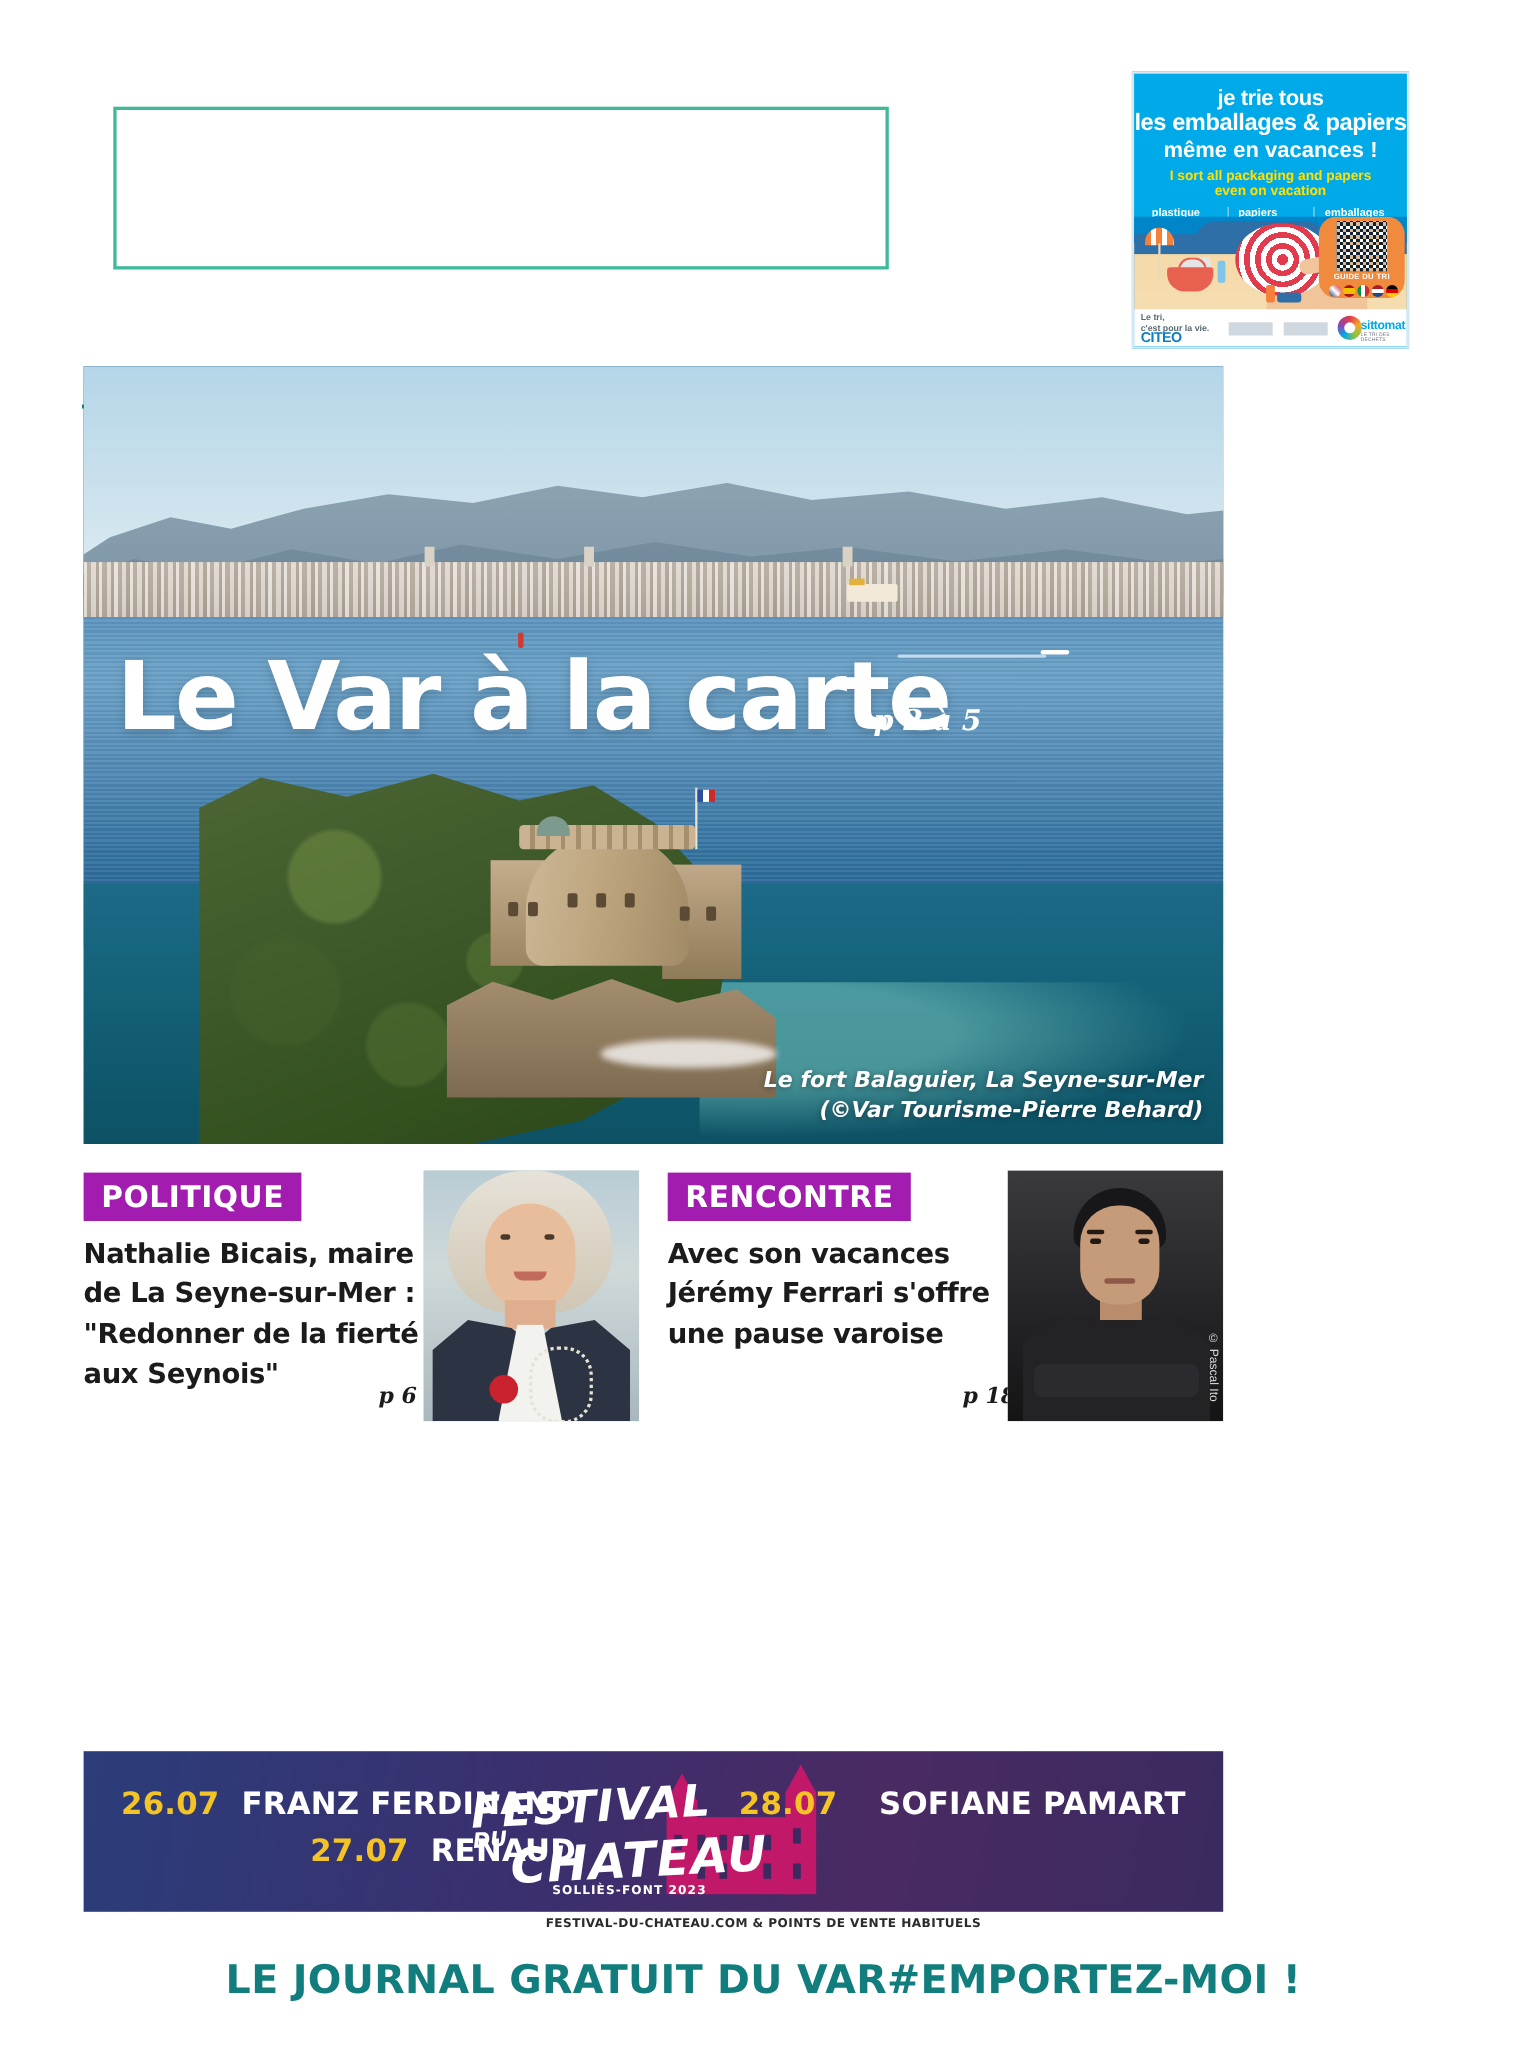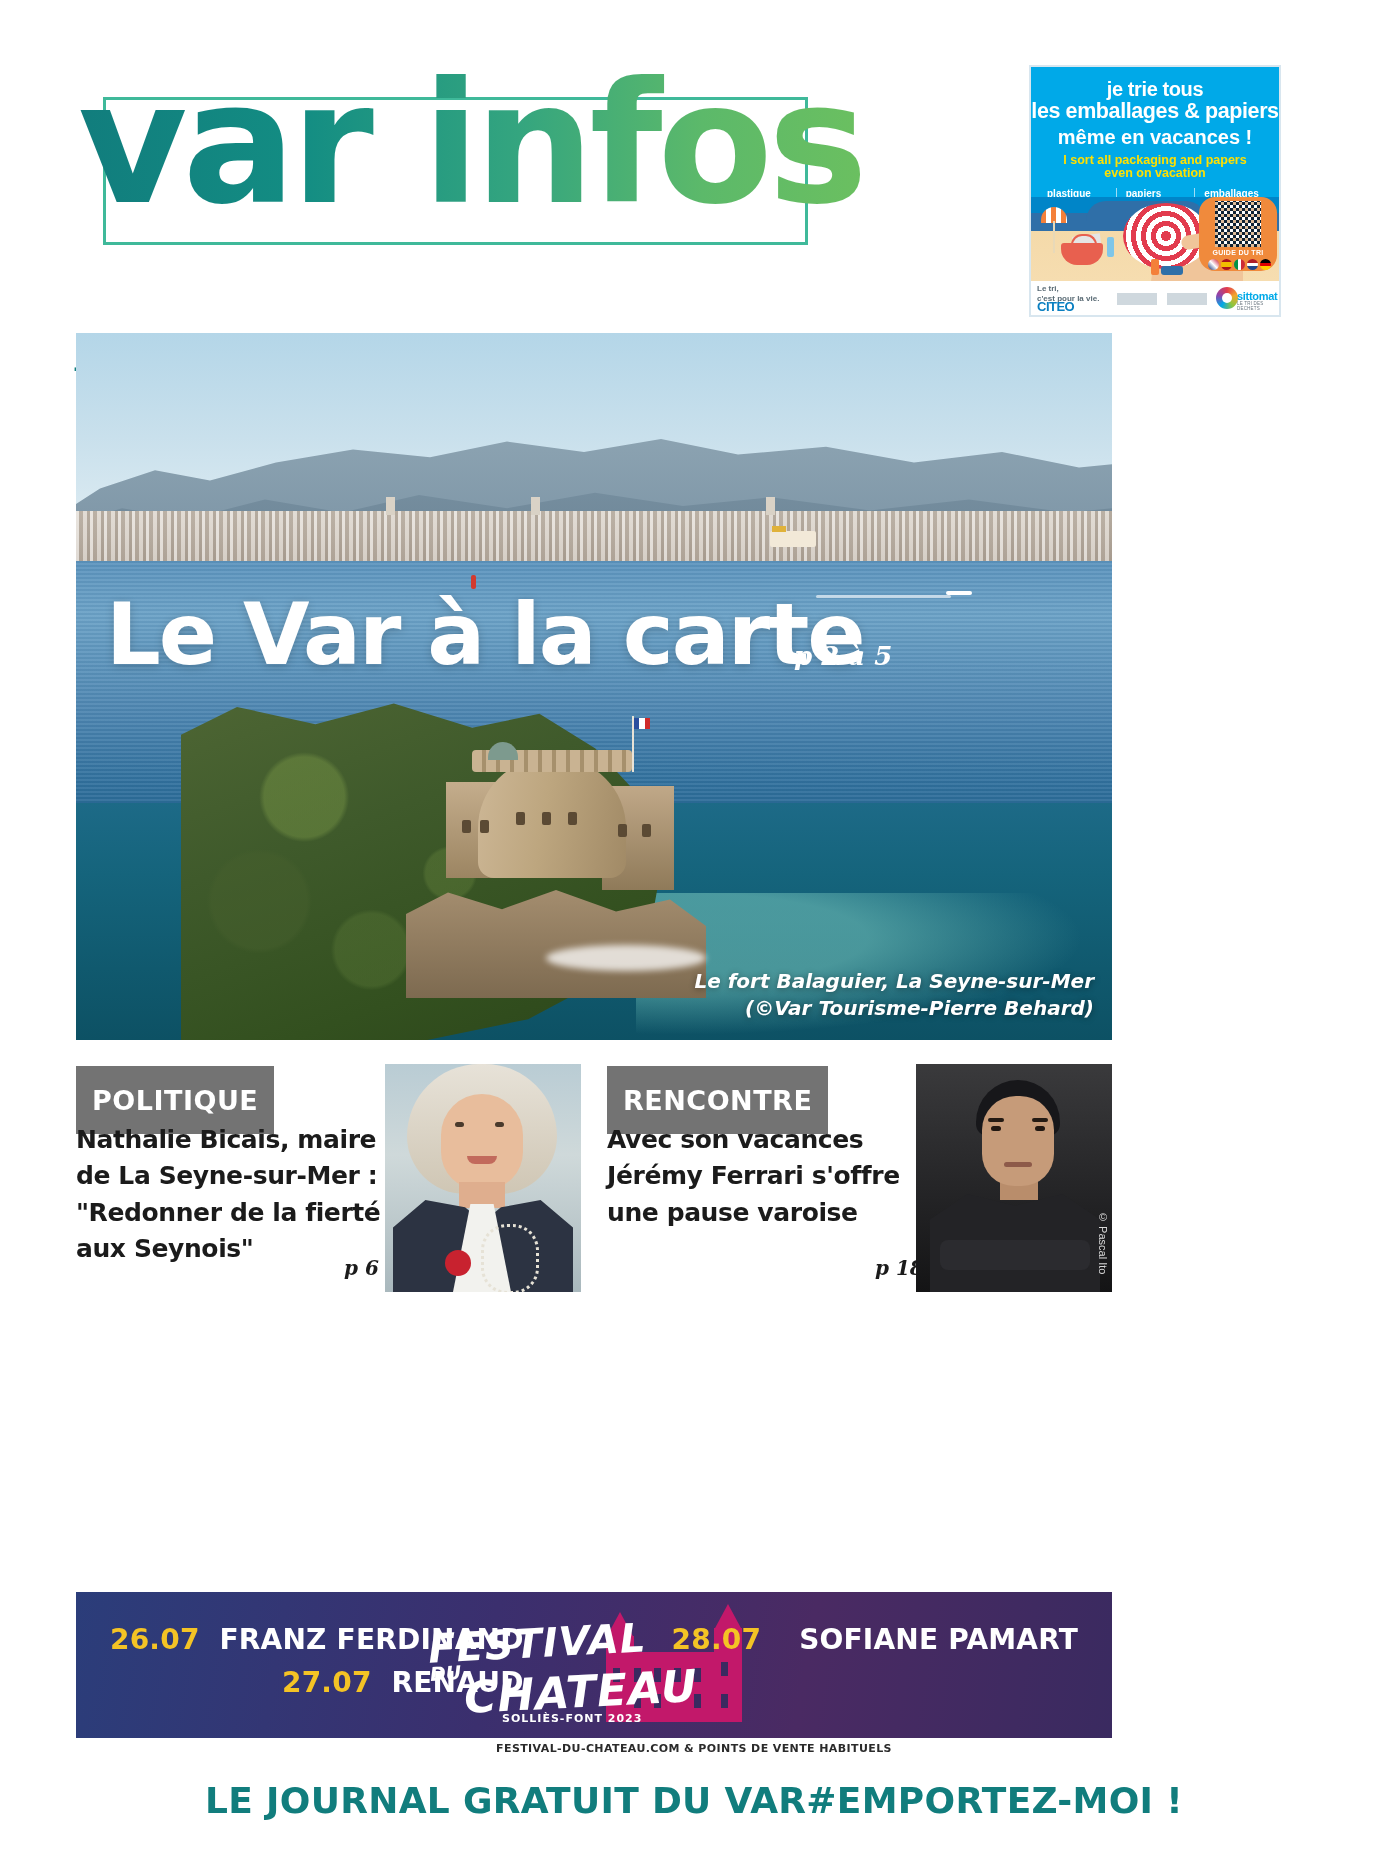--- a/index.html
+++ b/index.html
@@ -151,22 +151,22 @@
     color:#ffffff;font-family:"DejaVu Serif", serif;}
   .hero-caption{position:absolute;right:18px;bottom:18px;text-align:right;color:#ffffff;
     font-size:20px;font-style:italic;font-weight:700;line-height:1.35;
     font-family:"DejaVu Sans", sans-serif;text-shadow:0 1px 6px rgba(0,0,0,.4);}
 
   
   .teasers{position:absolute;left:76px;top:1058px;width:1036px;height:240px;}
   .teaser{position:absolute;top:0;width:505px;height:240px;}
   .teaser.left{left:0;}
   .teaser.right{left:531px;}
-  .t-tag{position:absolute;left:0;top:8px;height:44px;background:#737373;color:#fff;
-    font-size:27px;font-weight:700;letter-spacing:0.5px;padding:12px 16px;
+  .t-tag{position:absolute;left:0;top:8px;height:44px;background:#a21caf;color:#fff;
+    font-size:27px;font-weight:700;letter-spacing:0.5px;padding:0 16px;
     display:flex;align-items:center;font-family:"DejaVu Sans", sans-serif;}
   .t-text{position:absolute;left:0;top:64px;width:310px;font-size:25px;font-weight:700;
     line-height:1.45;color:#1b1b1b;letter-spacing:-0.4px;font-family:"DejaVu Sans", sans-serif;}
   .t-page{position:absolute;left:268px;top:198px;font-size:20px;font-style:italic;font-weight:700;color:#1b1b1b;
     font-family:"DejaVu Serif", serif;}
   .t-photo{position:absolute;right:0;top:6px;width:196px;height:228px;overflow:hidden;background:#cdd6d9;}
   .ph-woman{position:absolute;inset:0;
     background:linear-gradient(#b9ccd4 0%,#cfd9da 40%,#a9b8bd 100%);}
   .w-hair{position:absolute;left:22px;top:0px;width:150px;height:130px;border-radius:75px 75px 60px 60px;
     background:linear-gradient(#e7e2d8,#cfc6b4);}
@@ -226,21 +226,20 @@
   .f-txt{font-size:36px;font-weight:700;color:#117d7d;letter-spacing:0.3px;
     font-family:"DejaVu Sans", sans-serif;}
 </style>
 </head>
 <body>
 
 <div class="page">
 
   <div class="masthead">
     <div class="logo-wrap"></div>
-    <div class="logo-text">var infos</div>
 
     <div class="citeo">
       <div class="citeo-h1">
         <span>je trie tous</span>
         <span class="l2">les emballages &amp; papiers</span>
       </div>
       <div class="citeo-sub">même en vacances !</div>
       <div class="citeo-en">
         <div>I sort all packaging and papers</div>
         <div>even on vacation</div>

